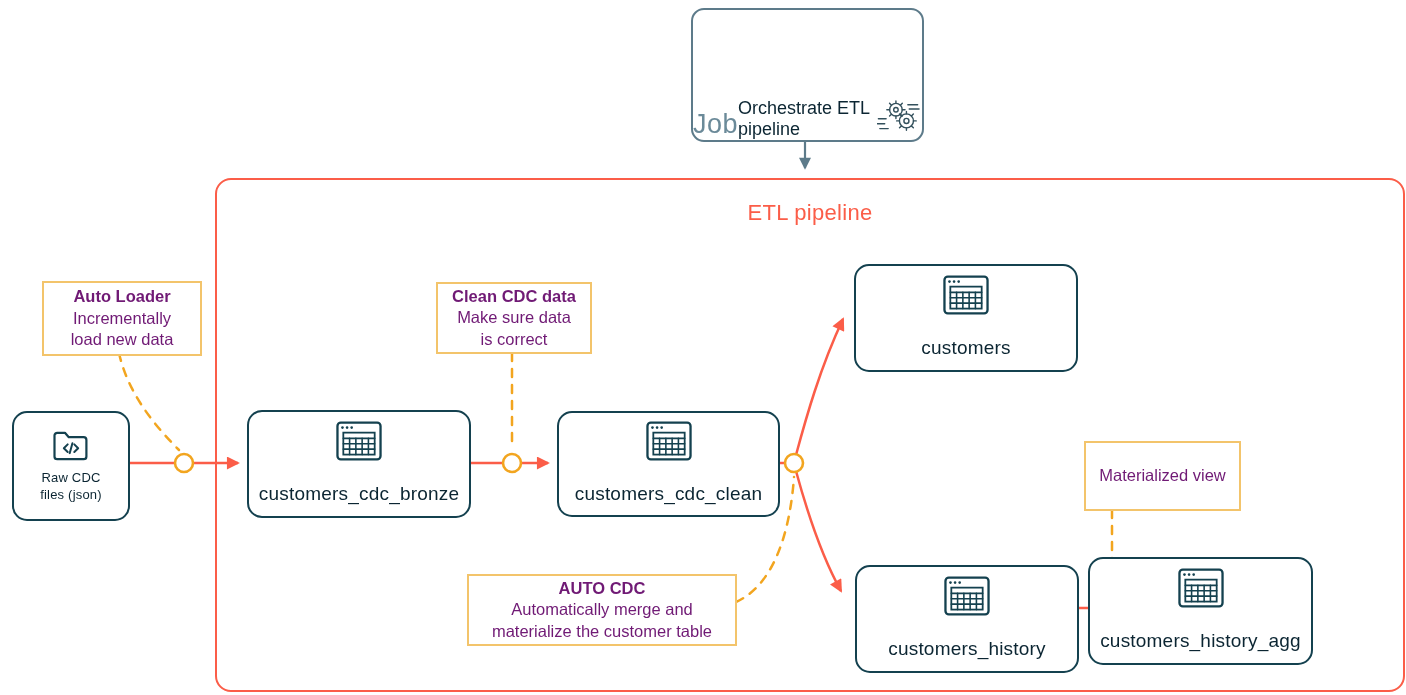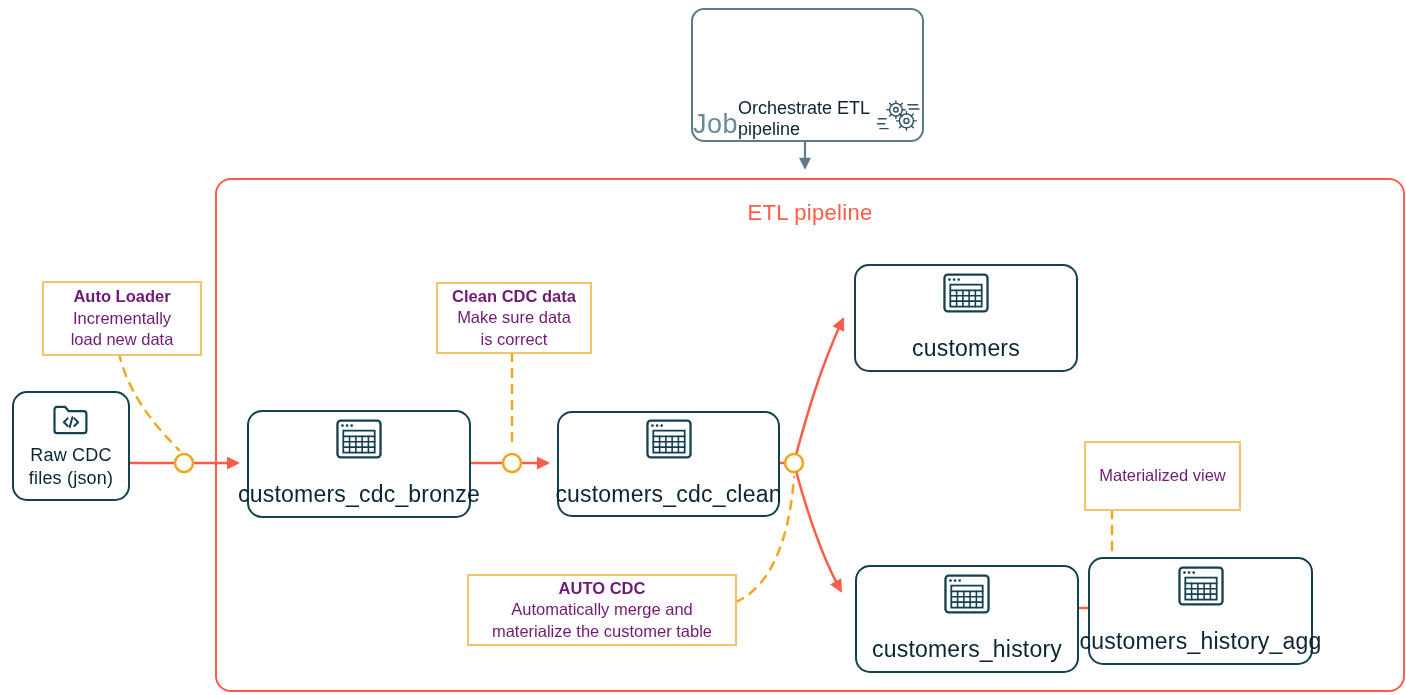--- a/index.html
+++ b/index.html
@@ -29,25 +29,25 @@
   }
   .job-title { font-size:27px; color:#6B8A99; letter-spacing:.5px; }
   .job-sub   { font-size:18px; color:#0B2532; margin-top:4px; }
   .job-icon  { margin-top:6px; }
 
   
   .node {
     position:absolute; background:#fff; border:2.5px solid #14414F;
     border-radius:15px; z-index:10;
     display:flex; flex-direction:column; align-items:center; justify-content:center;
-    gap:21px; font-size:23px; letter-spacing:.2px; color:#0B2532;
+    gap:21px; font-size:19px; letter-spacing:.2px; color:#0B2532;
   }
   .node .lbl { text-align:center; line-height:1.28; }
 
-  .n-raw      { left:12px;   top:391px; width:114px; height:106px; gap:6px; font-size:18px; }
+  .n-raw      { left:12px;   top:411px; width:114px; height:106px; gap:6px; font-size:13px; }
   .n-bronze   { left:247px;  top:410px; width:220px; height:104px; }
   .n-clean    { left:557px;  top:411px; width:219px; height:102px; }
   .n-cust     { left:854px;  top:264px; width:220px; height:104px; }
   .n-hist     { left:855px;  top:557px; width:220px; height:104px;margin-top:8px; }
   .n-histagg  { left:1088px; top:557px; width:221px; height:104px; }
 
   
   .note {
     position:absolute; background:#fff; border:2px solid #F3C46B; z-index:10;
     display:flex; flex-direction:column; align-items:center; justify-content:center;

